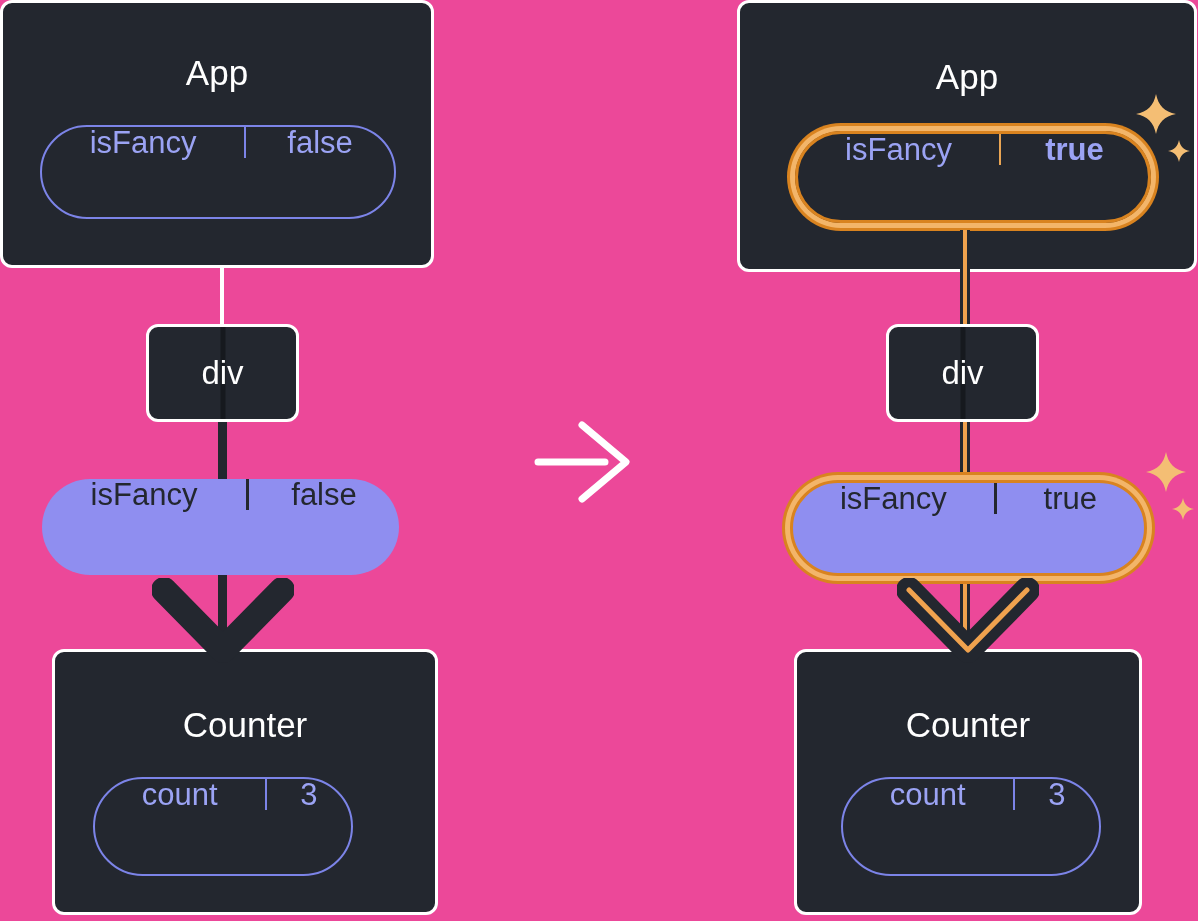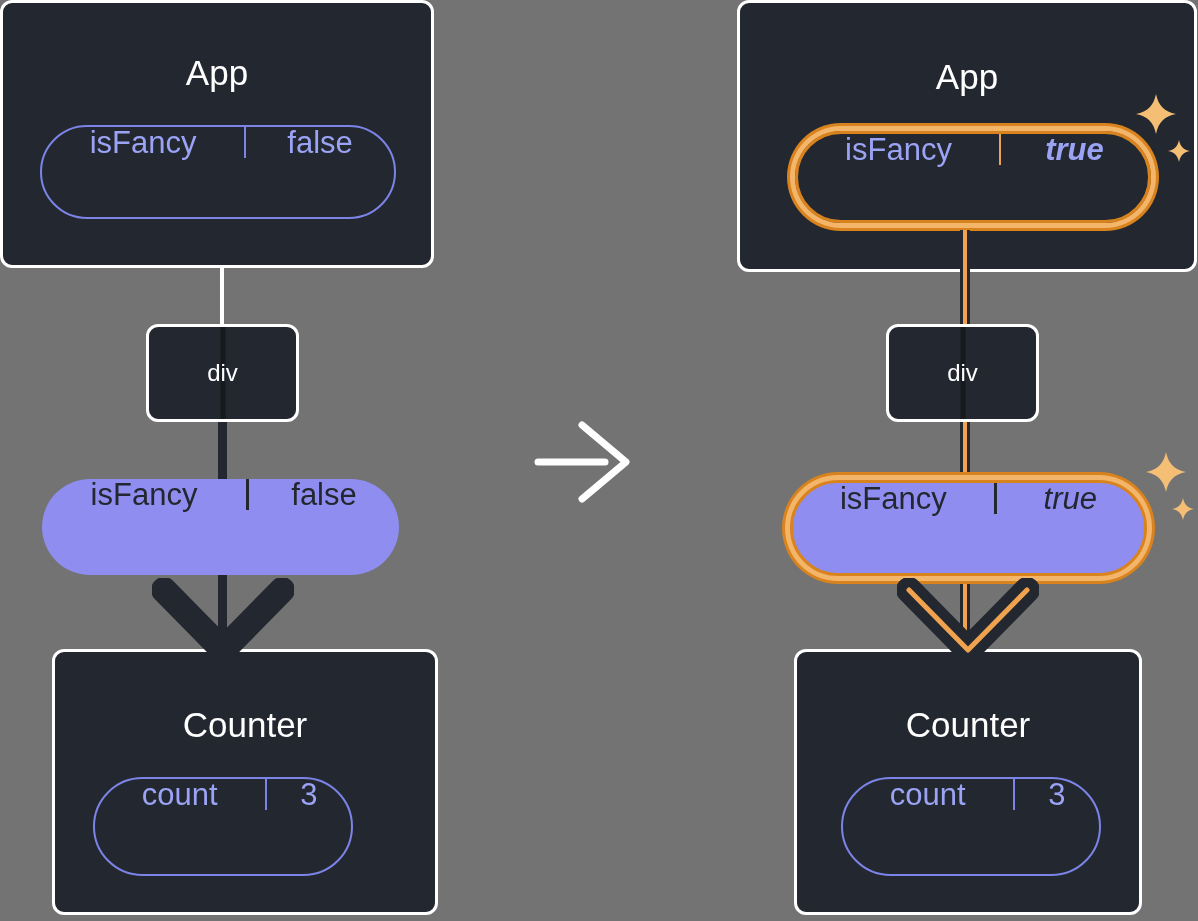--- a/index.html
+++ b/index.html
@@ -1,18 +1,18 @@
 <!DOCTYPE html>
 <html><head>
 <meta charset="utf-8">
 <style>
   html,body { margin:0; padding:0; background:#2e3a42; }
   .canvas {
     position:relative; width:1198px; height:921px;
-    background:#737373; overflow:hidden;
+    background:#ec4899; overflow:hidden;
     font-family:"Liberation Sans", sans-serif;
   }
   .card {
     position:absolute; background:#23272F; border:3px solid #FFFFFF;
     border-radius:12px; box-sizing:border-box;
   }
   .card-title {
     position:absolute; left:0; right:0; text-align:center;
     color:#FFFFFF; font-size:35px; font-weight:500; line-height:1;
   }
@@ -24,21 +24,21 @@
     display:flex; align-items:center; justify-content:center;
     font-size:31px; line-height:1; box-sizing:border-box;
   }
   .pill-outline { border:2.5px solid #7C84E8; color:#9BA3F4; }
   .pill-outline .cell-name { border-right:2.5px solid #7C84E8; }
   .pill-filled { background:#8F8EF0; color:#23272F; }
   .pill-filled .cell { font-weight:500; }
   .pill-filled .cell-name { border-right:3px solid #23272F; }
   .w-58 { flex:0 0 58%; } .w-42 { flex:0 0 42%; }
   .w-67 { flex:0 0 67%; } .w-33 { flex:0 0 33%; }
-  .bold { font-weight:700;font-style:italic; }
+  .bold { font-weight:700; }
   .ring {
     border:3px solid #D9831F;
     box-shadow:0 0 0 5px #F3B569, 0 0 0 8px #D9831F;
   }
   .pill-outline.ring { border-color:#D9831F; }
   .pill-outline.ring .cell-name { border-right:2.5px solid #E9A554; }
   .connector-white { position:absolute; background:#FFFFFF; }
   .shaft { position:absolute; background:#23272F; }
   .shaft .core {
     position:absolute; left:50%; transform:translateX(-50%);
@@ -49,21 +49,21 @@
     top:0; bottom:0; width:5px; background:rgba(0,0,0,0.35);
   }
   .abs { position:absolute; }
   
   .app-left   { left:5;   top:2;   width:434px; height:268px; }
   .app-left .card-title { top:52px; }
   .app-left .pill { left:37px; top:122px; width:356px; height:94px; }
   .conn-left  { left:220px; top:268px; width:4px; height:58px; }
   .div-left   { left:146px; top:324px; width:153px; height:98px;
                 display:flex; align-items:center; justify-content:center; }
-  .div-title  { position:relative; color:#fff; font-size:24px; font-weight:500; }
+  .div-title  { position:relative; color:#fff; font-size:33px; font-weight:500; }
   .shaft-left { left:218px; top:422px; width:9px; height:215px; }
   .prop-left  { left:42px; top:479px; width:357px; height:96px; }
   .arrow-left { left:152px; top:578px; }
   .counter-left { left:52px; top:649px; width:386px; height:266px; }
   .counter-left .card-title { top:55px; }
   .counter-left .pill { left:38px; top:125px; width:260px; height:99px; }
   
   .app-right  { left:737px; top:0;  width:460px; height:272px; }
   .app-right .card-title { top:56px; }
   .app-right .pill { left:55px; top:128px; width:356px; height:92px; }

